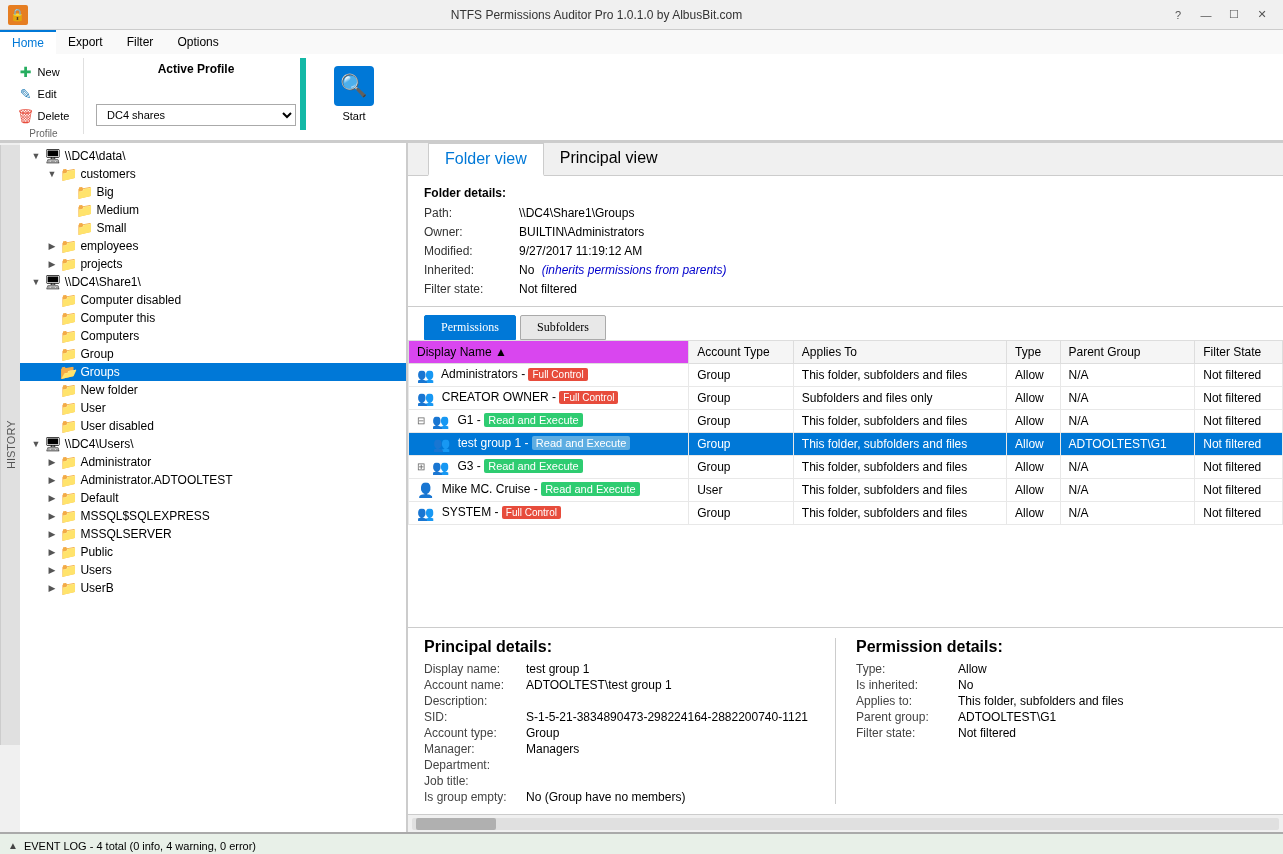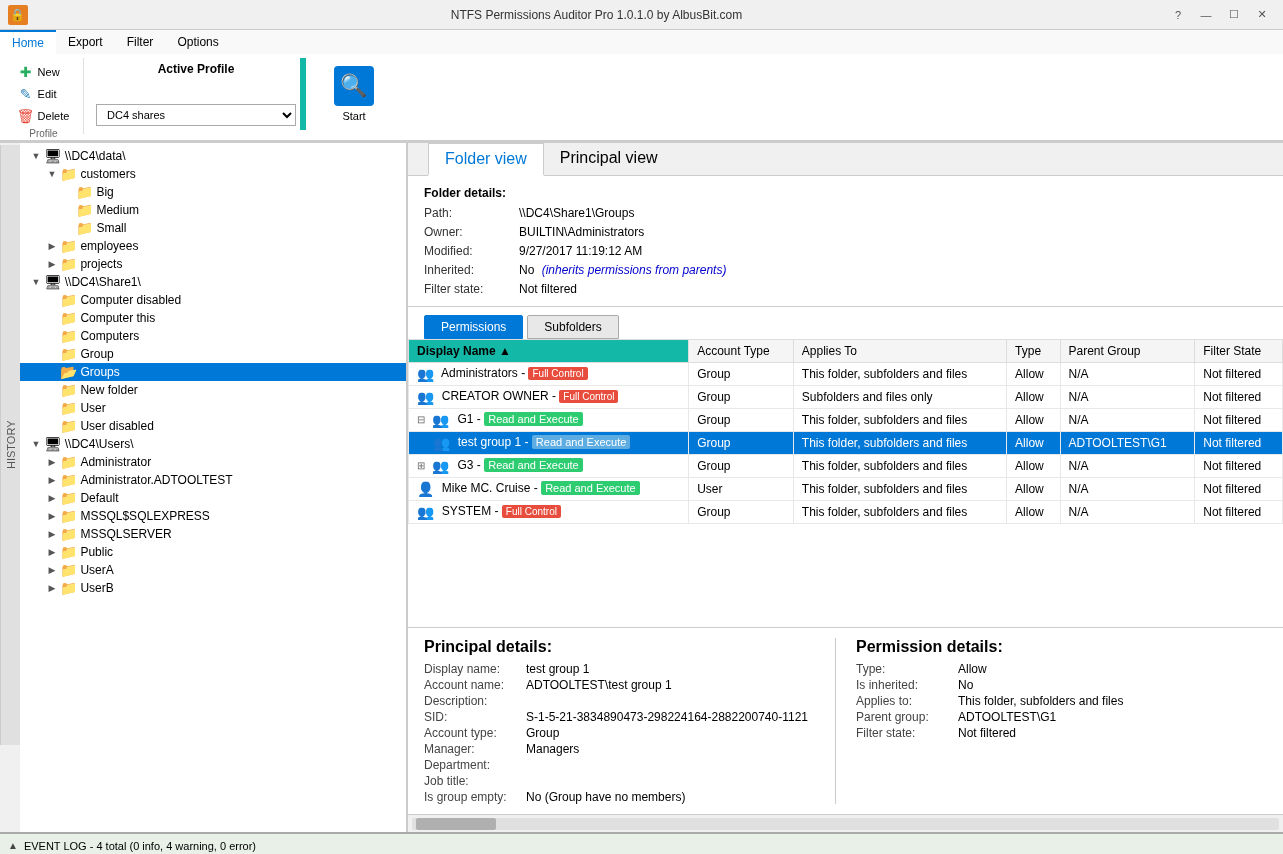--- a/index.html
+++ b/index.html
@@ -61,28 +61,28 @@
     
     .folder-details { background: white; padding: 10px 16px; border-bottom: 1px solid #ccc; }
     .folder-details h3 { font-size: 12px; font-weight: bold; margin-bottom: 6px; }
     .details-grid { display: grid; grid-template-columns: 90px 1fr; gap: 5px; font-size: 12px; }
     .details-label { color: #333; font-weight: normal; }
     .details-value { color: #000; }
     .inherited-text { color: #0000cc; font-style: italic; }
 
     
     .perm-tabs { display: flex; padding: 8px 0 0 16px; background: white; gap: 4px; }
-    .perm-tab { padding: 4px 16px; cursor: pointer; border: 1px solid #aaa; background: #e8e8e8; font-size: 12px; border-radius: 2px 2px 0 0; }
+    .perm-tab { padding: 4px 16px; cursor: pointer; border: 1px solid #aaa; background: #e8e8e8; font-size: 12px; border-radius: 2px 2px 0 0; font-family: Liberation Serif, serif; }
     .perm-tab.active { background: #0078d7; color: white; border-color: #0078d7; }
 
     
     .perm-table-container { flex: 1; overflow: auto; background: white; }
     .perm-table { width: 100%; border-collapse: collapse; font-size: 12px; }
     .perm-table th { background: #f5f5f5; border: 1px solid #ddd; padding: 4px 8px; text-align: left; font-weight: normal; cursor: pointer; white-space: nowrap; }
-    .perm-table th.sorted { background: #14b8a6; font-weight: bold; }
+    .perm-table th.sorted { background: #d946ef; }
     .perm-table td { border: 1px solid #e8e8e8; padding: 3px 8px; white-space: nowrap; }
     .perm-table tr.selected td { background: #0078d7; color: white; }
 
     .badge-red { background: #e74c3c; color: white; padding: 1px 4px; border-radius: 2px; font-size: 10px; }
     .badge-green { background: #2ecc71; color: white; padding: 1px 4px; border-radius: 2px; font-size: 11px; }
 
     .expand-icon { font-size: 10px; color: #666; cursor: pointer; margin-right: 4px; }
     .row-icon { font-size: 14px; margin-right: 4px; vertical-align: middle; }
     .group-icon-color { color: #0078d7; }
     .user-icon-color { color: #555; }
@@ -284,21 +284,21 @@
       <span class="tree-label">MSSQLSERVER</span>
     </div>
     <div class="tree-node indent2">
       <div class="tree-expand">▶</div>
       <span class="tree-icon">📁</span>
       <span class="tree-label">Public</span>
     </div>
     <div class="tree-node indent2">
       <div class="tree-expand">▶</div>
       <span class="tree-icon">📁</span>
-      <span class="tree-label">UserA</span>
+      <span class="tree-label">Users</span>
     </div>
     <div class="tree-node indent2">
       <div class="tree-expand">▶</div>
       <span class="tree-icon">📁</span>
       <span class="tree-label">UserB</span>
     </div>
 
   </div>
 
   <div class="content-panel">

